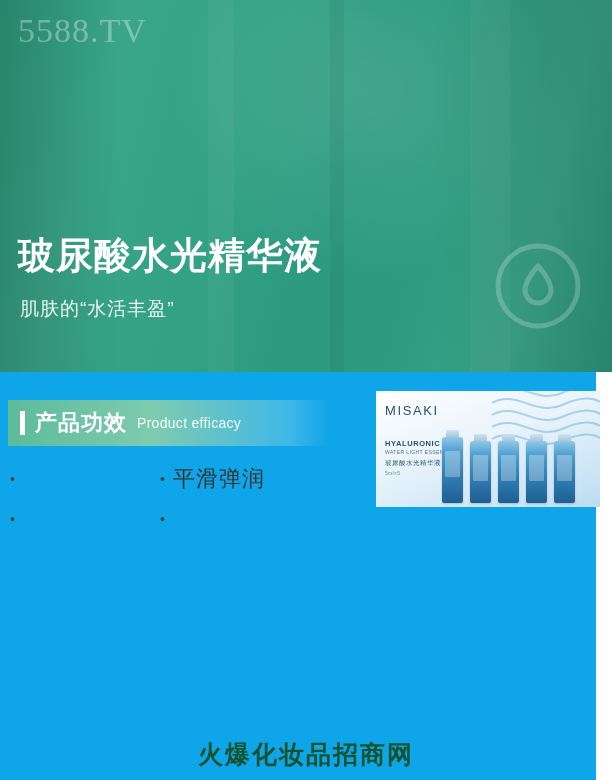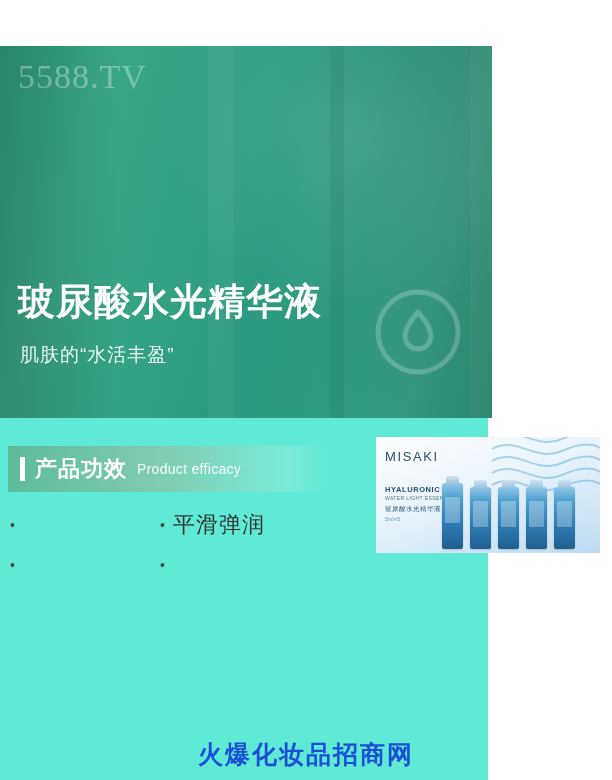--- a/index.html
+++ b/index.html
@@ -11,25 +11,24 @@
     height: 780px;
     background: #ffffff;
     font-family: "Liberation Sans", sans-serif;
     overflow: hidden;
     position: relative;
   }
 
   
   .hero {
     position: relative;
-    width: 492px;
+    width: 612px;
     height: 372px;
     background: linear-gradient(105deg, #2f9e7e 0%, #3aa687 18%, #33a184 38%, #2c9a80 55%, #2f9c81 70%, #3aa489 85%, #2e9a7e 100%);
     overflow: hidden;
-    margin-top: 46px;
   }
   .hero-shade-left {
     position: absolute;
     left: 0; top: 0;
     width: 120px; height: 372px;
     background: linear-gradient(90deg, rgba(0,0,0,0.16) 0%, rgba(0,0,0,0.0) 100%);
   }
   .hero-shade-right {
     position: absolute;
     right: 0; top: 0;
@@ -92,23 +91,23 @@
     top: 296px;
     font-size: 19px;
     color: #eaf6f1;
     letter-spacing: 1px;
     white-space: nowrap;
   }
 
   
   .content {
     position: relative;
-    width: 488px;
+    width: 596px;
     height: 408px;
-    background: #5eead4;
+    background: #0ea5e9;
   }
 
   .efficacy-bar {
     position: absolute;
     left: 8px;
     top: 28px;
     width: 320px;
     height: 46px;
     background: linear-gradient(90deg, #5cbb9b 0%, #7fcbaf 45%, rgba(210,238,229,0.25) 88%, rgba(255,255,255,0) 100%);
     display: flex;
@@ -263,21 +262,21 @@
 
   
   .watermark-bottom {
     position: absolute;
     left: 0;
     top: 738px;
     width: 612px;
     text-align: center;
     font-size: 25px;
     font-weight: bold;
-    color: #1d4ed8;
+    color: #14532d;
     letter-spacing: 2px;
     font-family: "Liberation Sans", sans-serif;
   }
 </style>
 </head>
 <body>
 
 <div class="hero">
   <div class="hero-shade-left"></div>
   <div class="hero-shade-right"></div>

